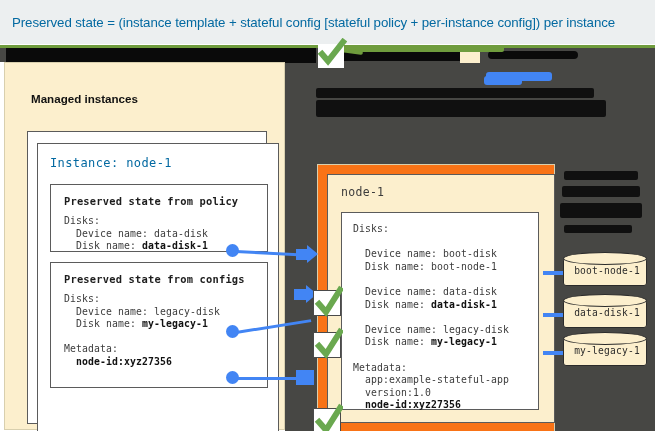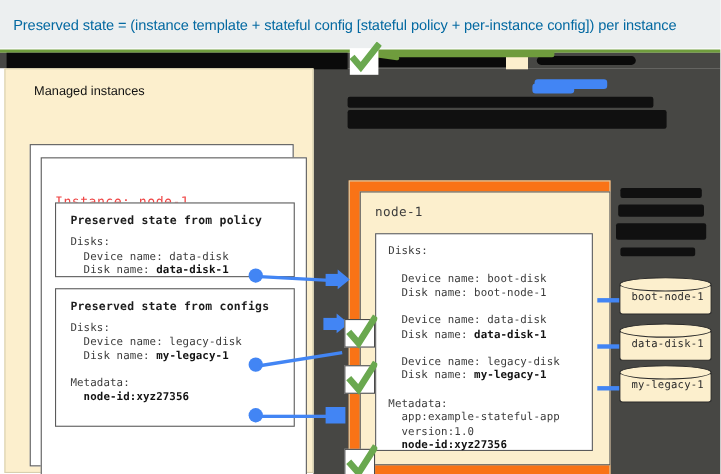--- a/index.html
+++ b/index.html
@@ -44,35 +44,35 @@
 
   
   #left-panel{
     position:absolute;left:4px;top:18px;width:281px;height:368px;
     background:#fcefcd;border:1px solid #d8cfae;box-sizing:border-box;
   }
   #left-panel-title{
     position:absolute;left:26px;top:12px;width:250px;
     font-size:11.6px;line-height:15px;color:#111;
   }
-  #left-panel-title .b{font-weight:normal;}
+  #left-panel-title .b{font-weight:bold;margin-top:16px;}
 
   
   #left-card-back{
     position:absolute;left:22px;top:68px;width:240px;height:293px;
     background:#ffffff;border:1px solid #5b5b5b;box-sizing:border-box;
   }
   #left-card-front{
     position:absolute;left:32px;top:80px;width:242px;height:296px;
     background:#ffffff;border:1px solid #5b5b5b;box-sizing:border-box;
   }
   #left-instance-label{
     position:absolute;left:12px;top:12px;
-    font-family:"DejaVu Sans Mono", monospace;font-size:12px;color:#ef4444;
-    letter-spacing:0.4px;white-space:nowrap;margin-top:20px;
+    font-family:"DejaVu Sans Mono", monospace;font-size:12px;color:#0369a1;
+    letter-spacing:0.4px;white-space:nowrap;
   }
 
   .sub-box{
     position:absolute;background:#ffffff;border:1px solid #5b5b5b;box-sizing:border-box;
   }
   #policy-box{left:12px;top:40px;width:218px;height:68px;}
   #configs-box{left:12px;top:118px;width:218px;height:126px;}
 
   .sub-title{
     position:absolute;left:13px;top:10px;

